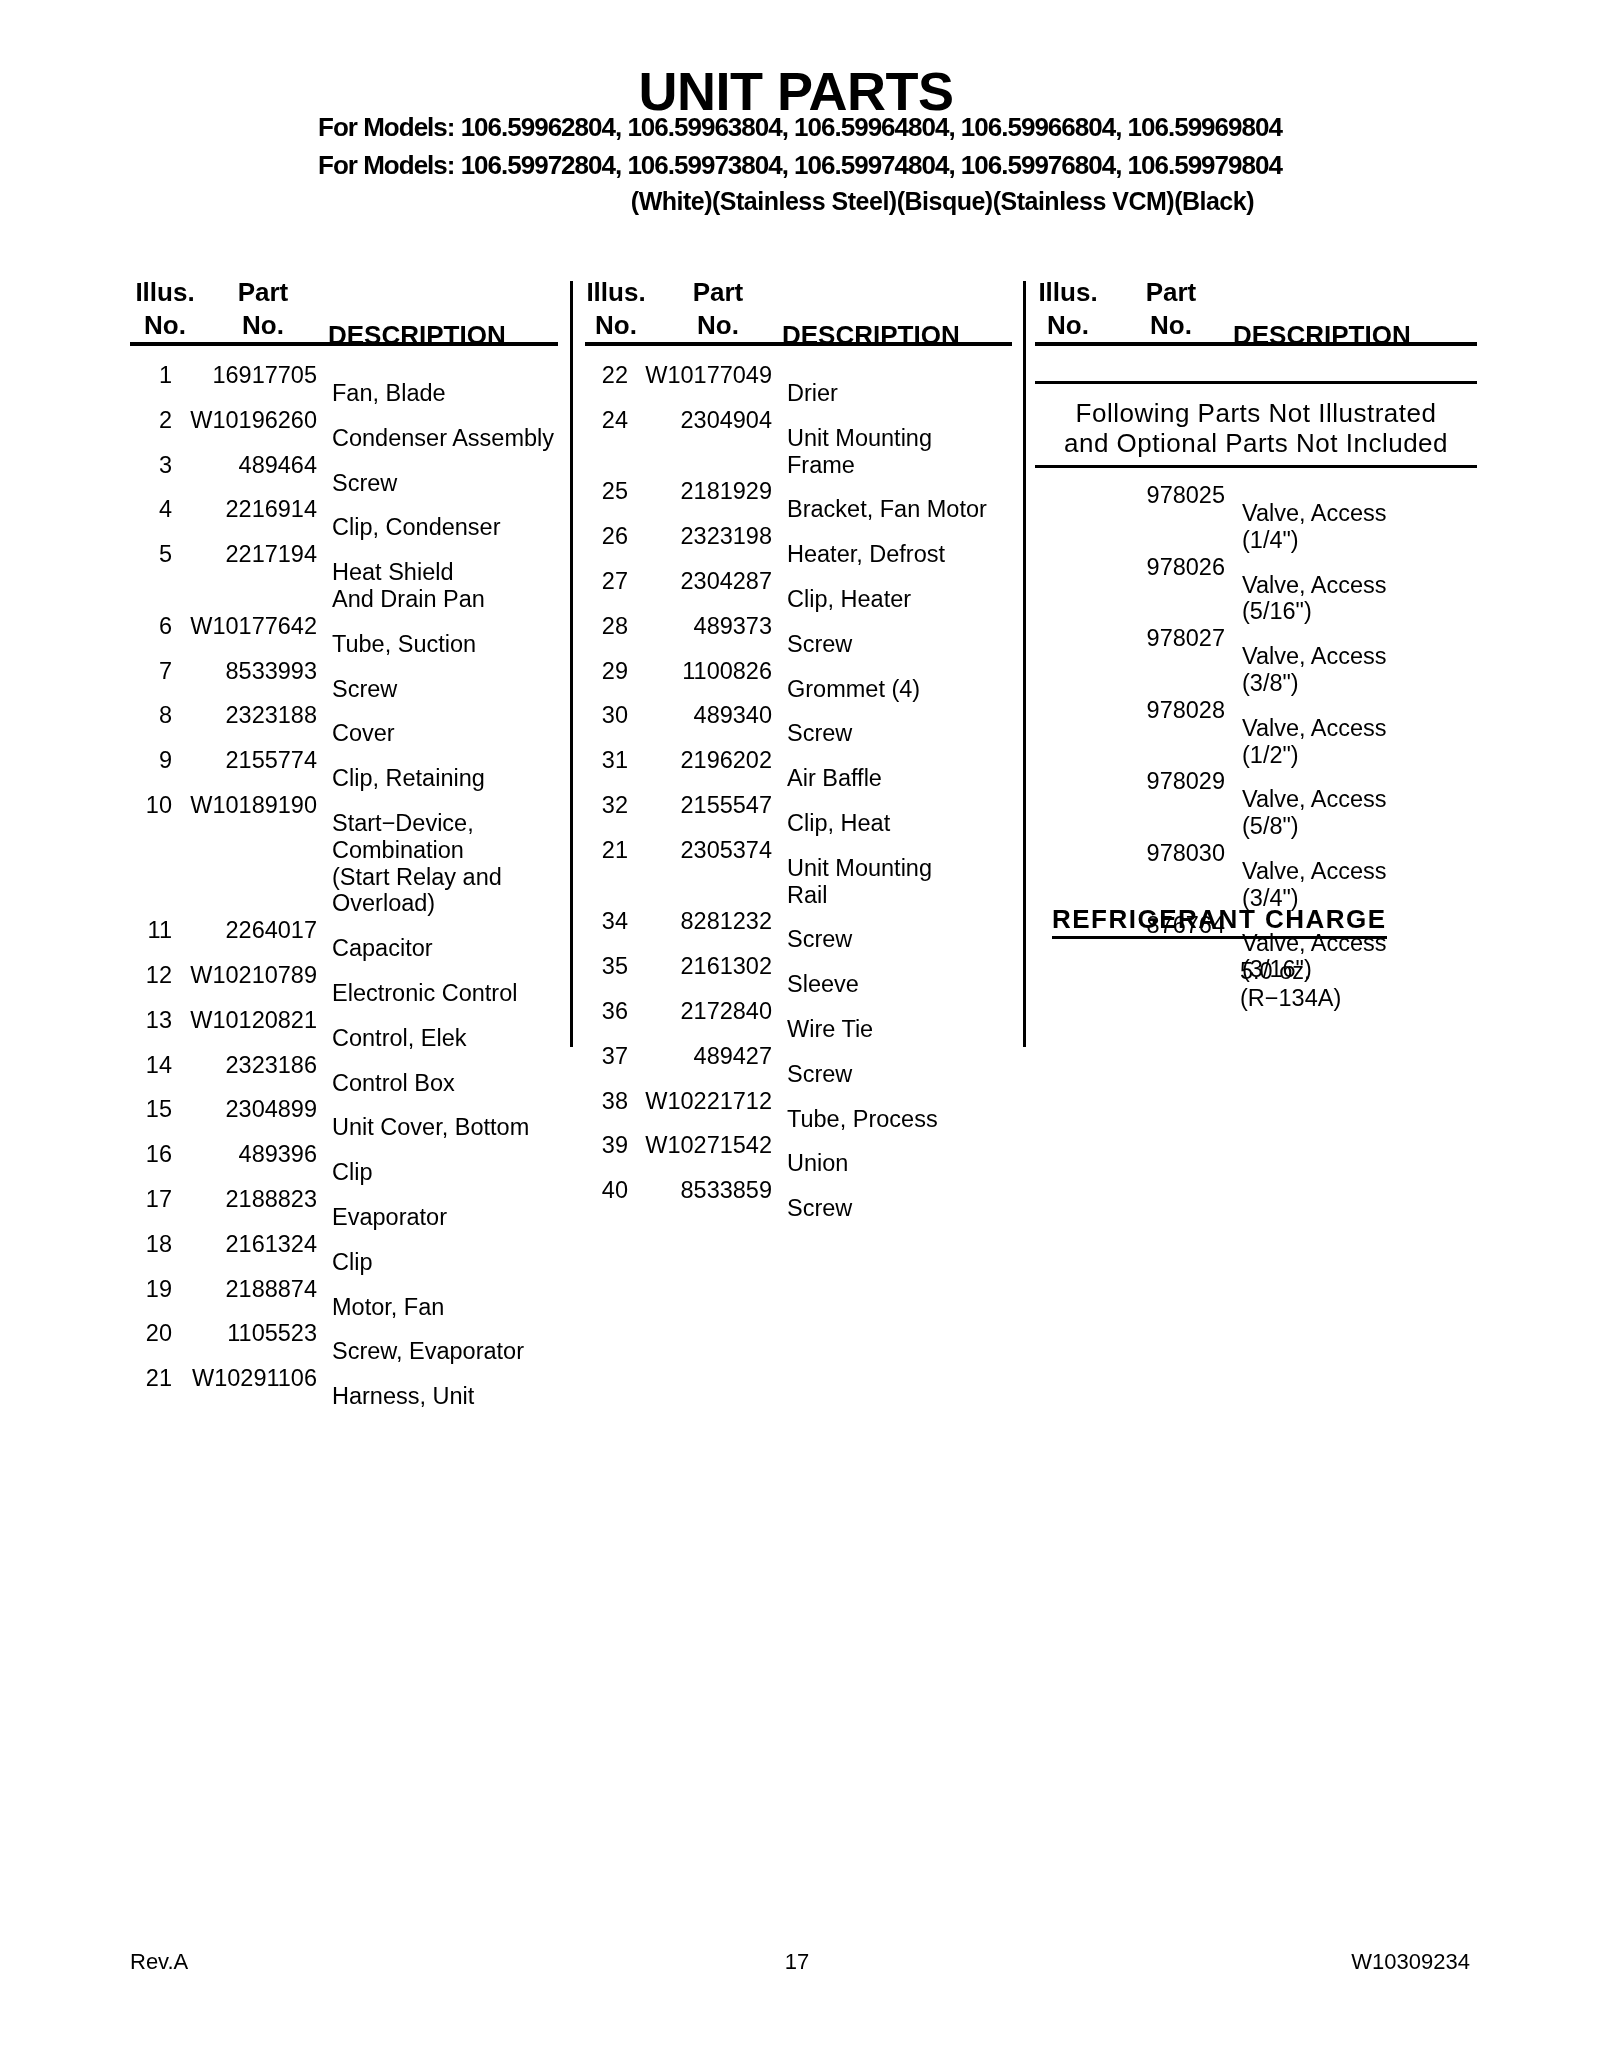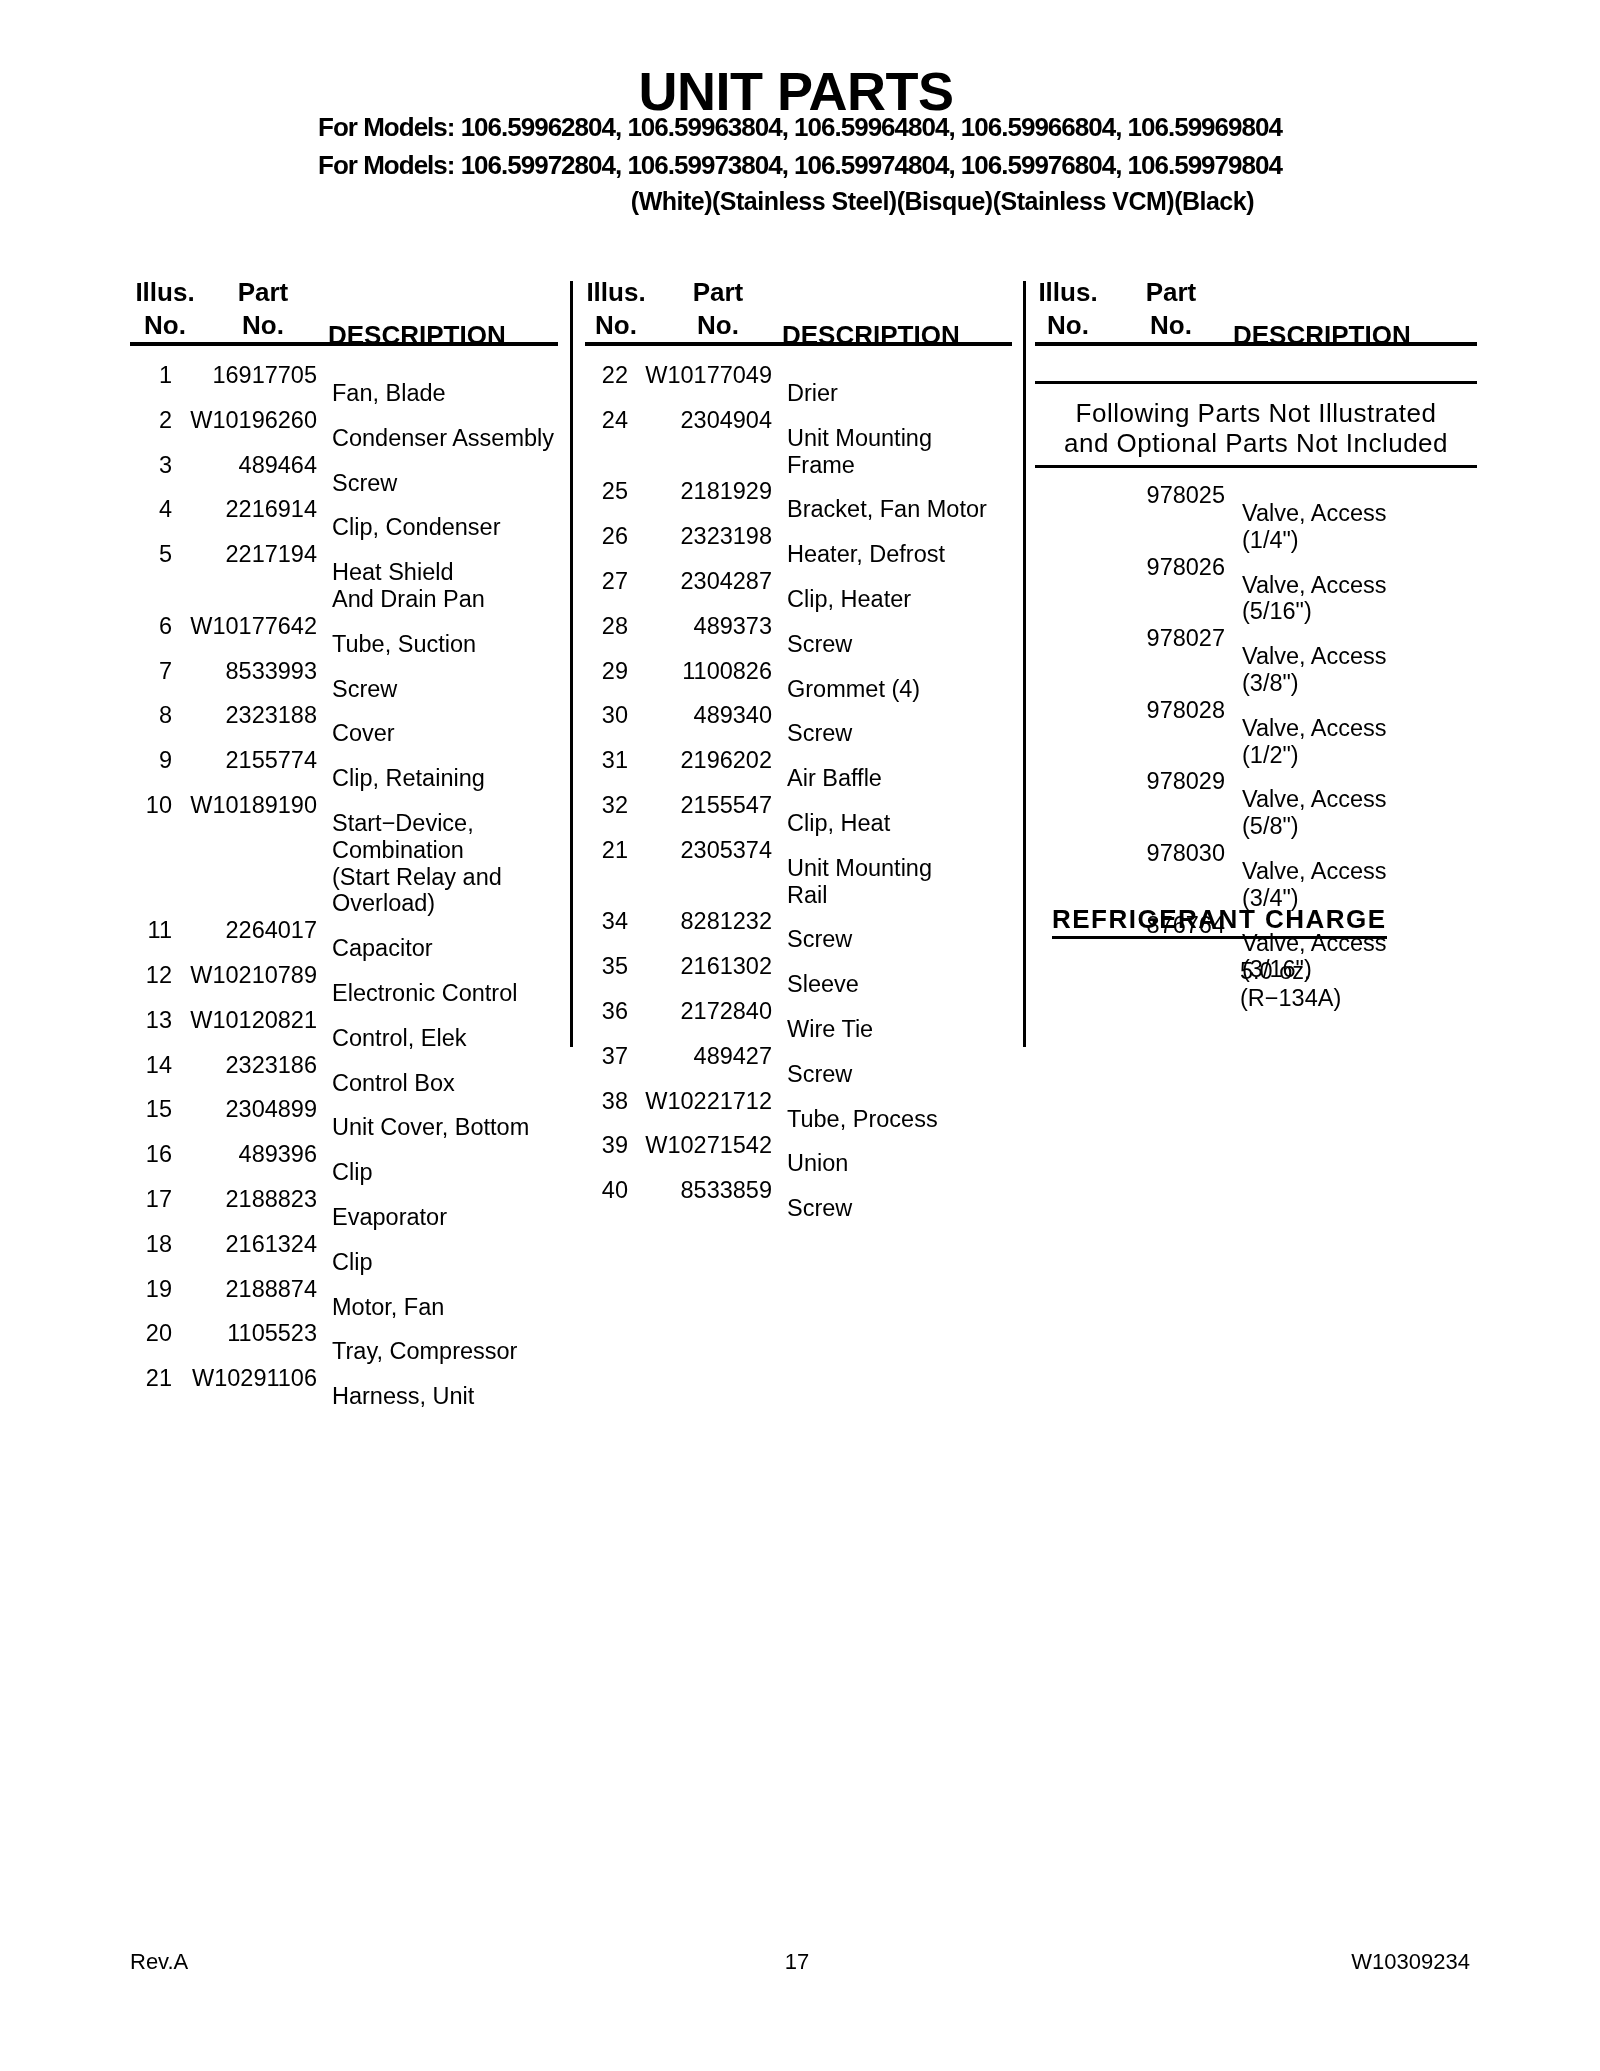--- a/index.html
+++ b/index.html
@@ -231,21 +231,21 @@
       <div class="cell illus">19</div>
       <div class="cell part">2188874</div>
       <div class="cell desc">
         <div class="descline">Motor, Fan</div>
       </div>
     </div>
     <div class="row">
       <div class="cell illus">20</div>
       <div class="cell part">1105523</div>
       <div class="cell desc">
-        <div class="descline">Tray, Compressor</div>
+        <div class="descline">Screw, Evaporator</div>
       </div>
     </div>
     <div class="row">
       <div class="cell illus">21</div>
       <div class="cell part">W10291106</div>
       <div class="cell desc">
         <div class="descline">Harness, Unit</div>
       </div>
     </div>
   </div>

